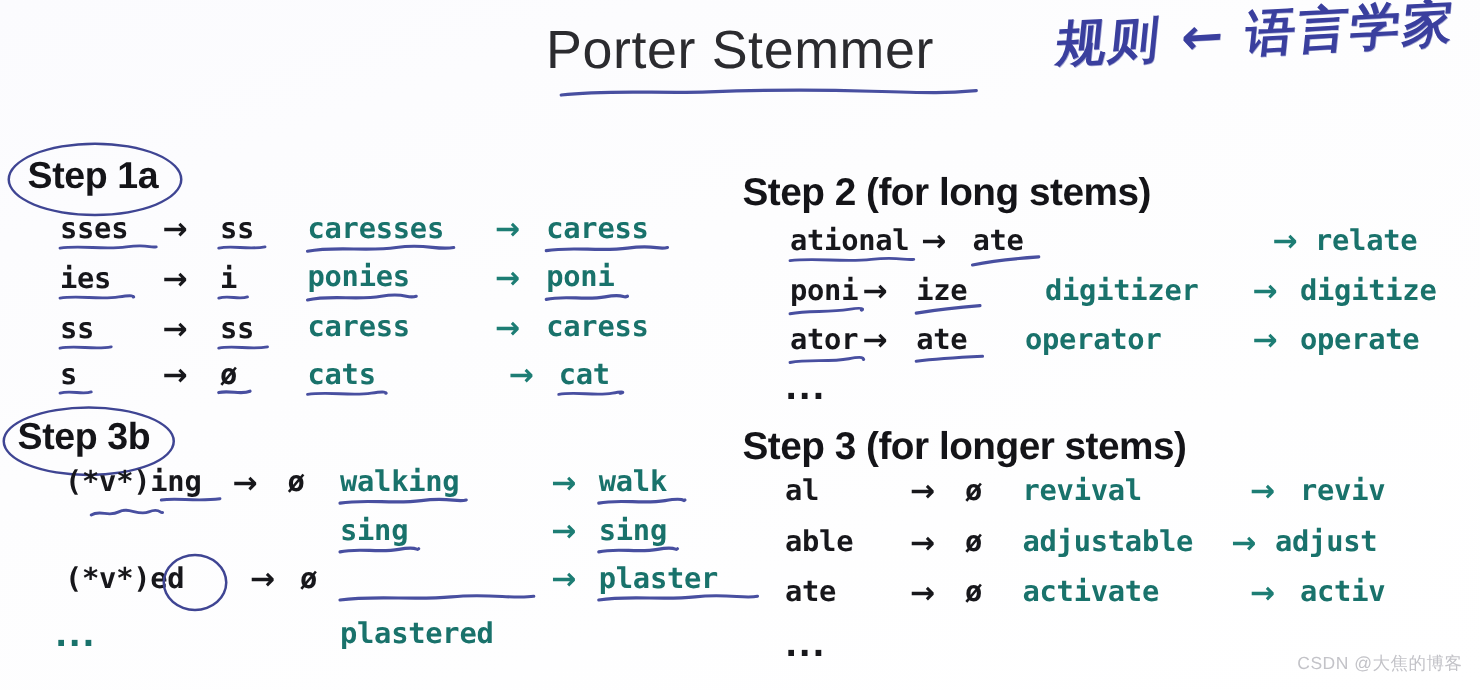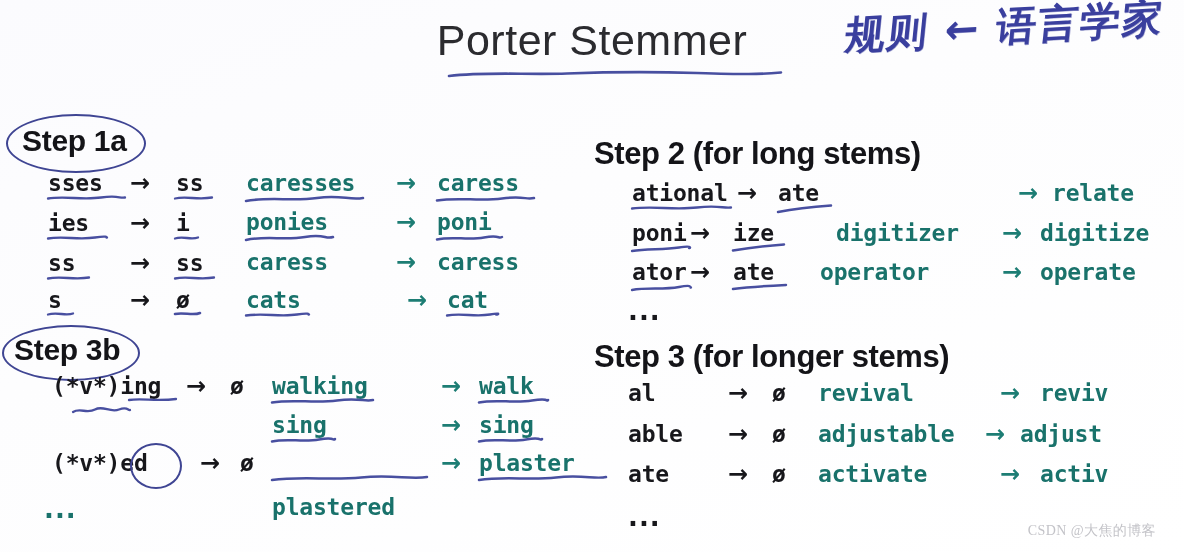--- a/index.html
+++ b/index.html
@@ -96,22 +96,22 @@
     line-height: 1;
   }
 
   
   .ul { position: absolute; pointer-events: none; }
   .ul svg { display: block; overflow: visible; }
   .ul path { fill: none; stroke: #484fa0; stroke-linecap: round; stroke-linejoin: round; }
 
   
   #watermark {
-    right: 28px; bottom: 12px;
-    font-family: Liberation Serif, serif;
+    right: 14px; bottom: 12px;
+    font-family: Liberation Sans, sans-serif;
     font-size: 14px;
     color: #c3c3c8;
     letter-spacing: 0.4px;
     margin-top: 24px;
   }
 </style>
 </head>
 <body>
 
 <div id="slide">

